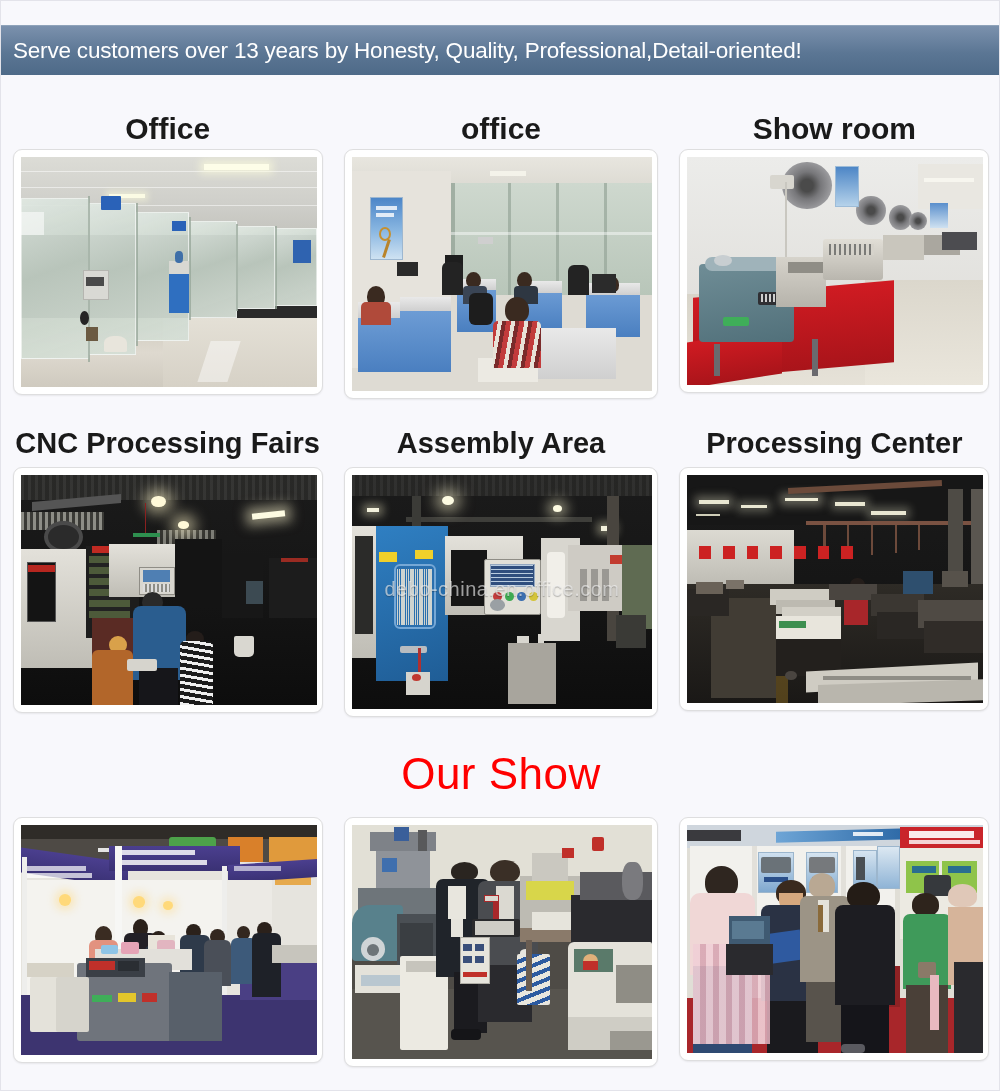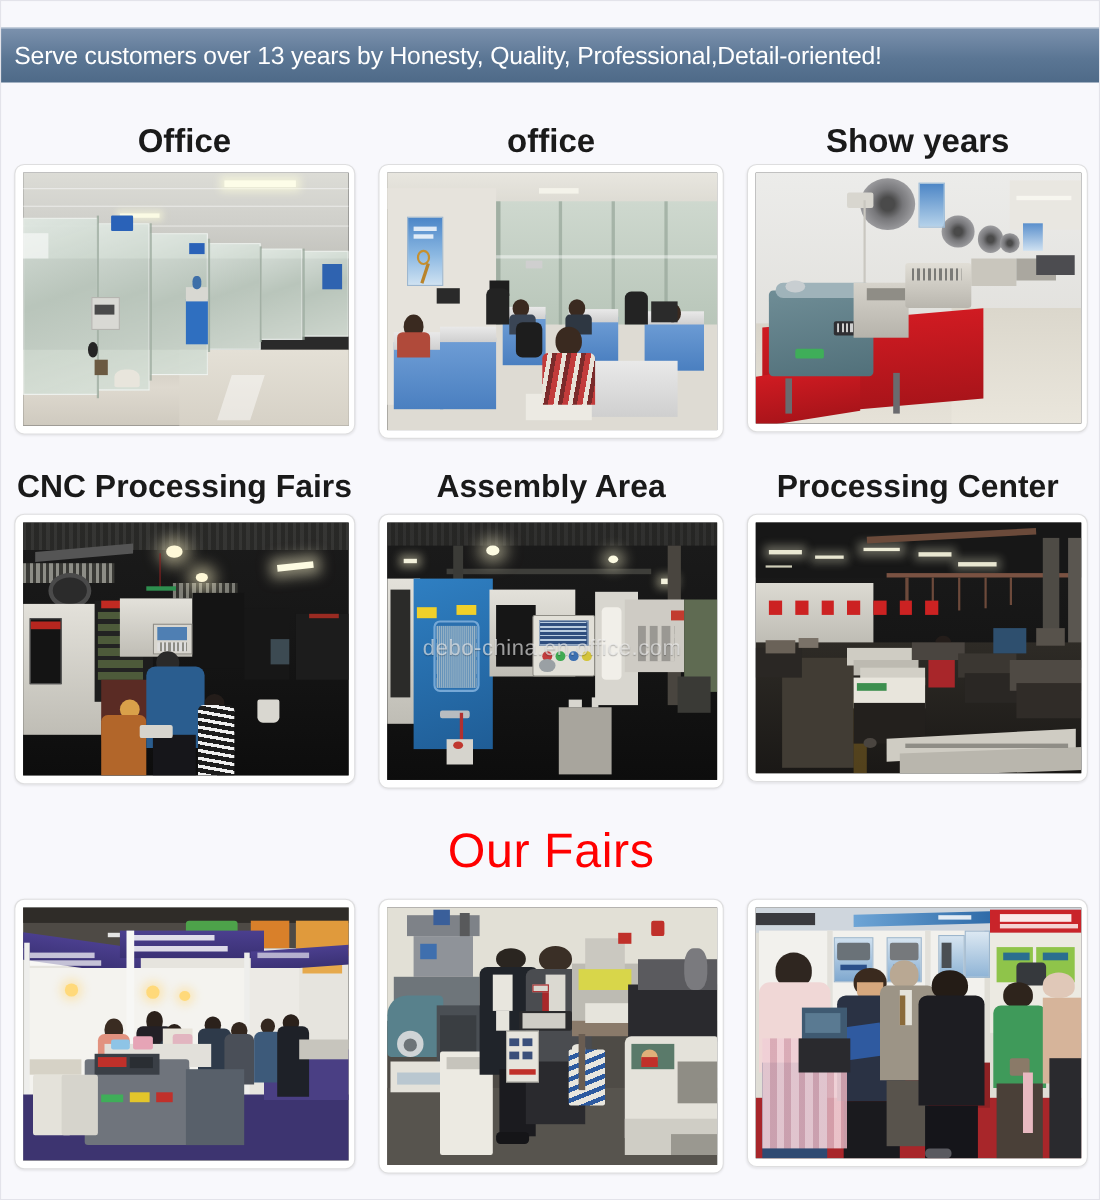--- a/index.html
+++ b/index.html
@@ -208,21 +208,21 @@
 
   <div class="grid" style="top:112px;">
     <div class="row">
       <div class="cell">
           <div class="cell-title t-big">Office</div>
         </div>
       <div class="cell">
           <div class="cell-title t-big">office</div>
         </div>
       <div class="cell">
-          <div class="cell-title t-big">Show years</div>
+          <div class="cell-title t-big">Show room</div>
         </div>
     </div>
   </div>
 
   <div class="grid" style="top:148px;">
     <div class="row">
 
       <div class="cell">
         <div class="photo-card wide">
           <div class="photo ph-a">
@@ -516,21 +516,21 @@
             <div class="sc" style="left:40%;top:84%;width:58%;height:9%;background:#cfccc3;transform:skewY(-3deg);"></div>
             <div class="sc" style="left:44%;top:91%;width:56%;height:9%;background:#b9b6ad;transform:skewY(-2deg);"></div>
             <div class="sc" style="left:46%;top:88%;width:50%;height:2%;background:#8f8d86;"></div>
           </div>
         </div>
       </div>
 
     </div>
   </div>
 
-  <div class="fairs-title" style="top:748px;">Our Fairs</div>
+  <div class="fairs-title" style="top:748px;">Our Show</div>
 
   <div class="grid" style="top:816px;">
     <div class="row">
 
       <div class="cell">
         <div class="photo-card wide">
           <div class="photo ph-a">
             <div class="sc" style="left:0;top:0;width:100%;height:100%;background:#e6e4de;"></div>
             <div class="sc" style="left:0;top:0;width:100%;height:16%;background:#4e4a45;"></div>
             <div class="sc" style="left:0;top:0;width:100%;height:6%;background:#2f2c28;"></div>

